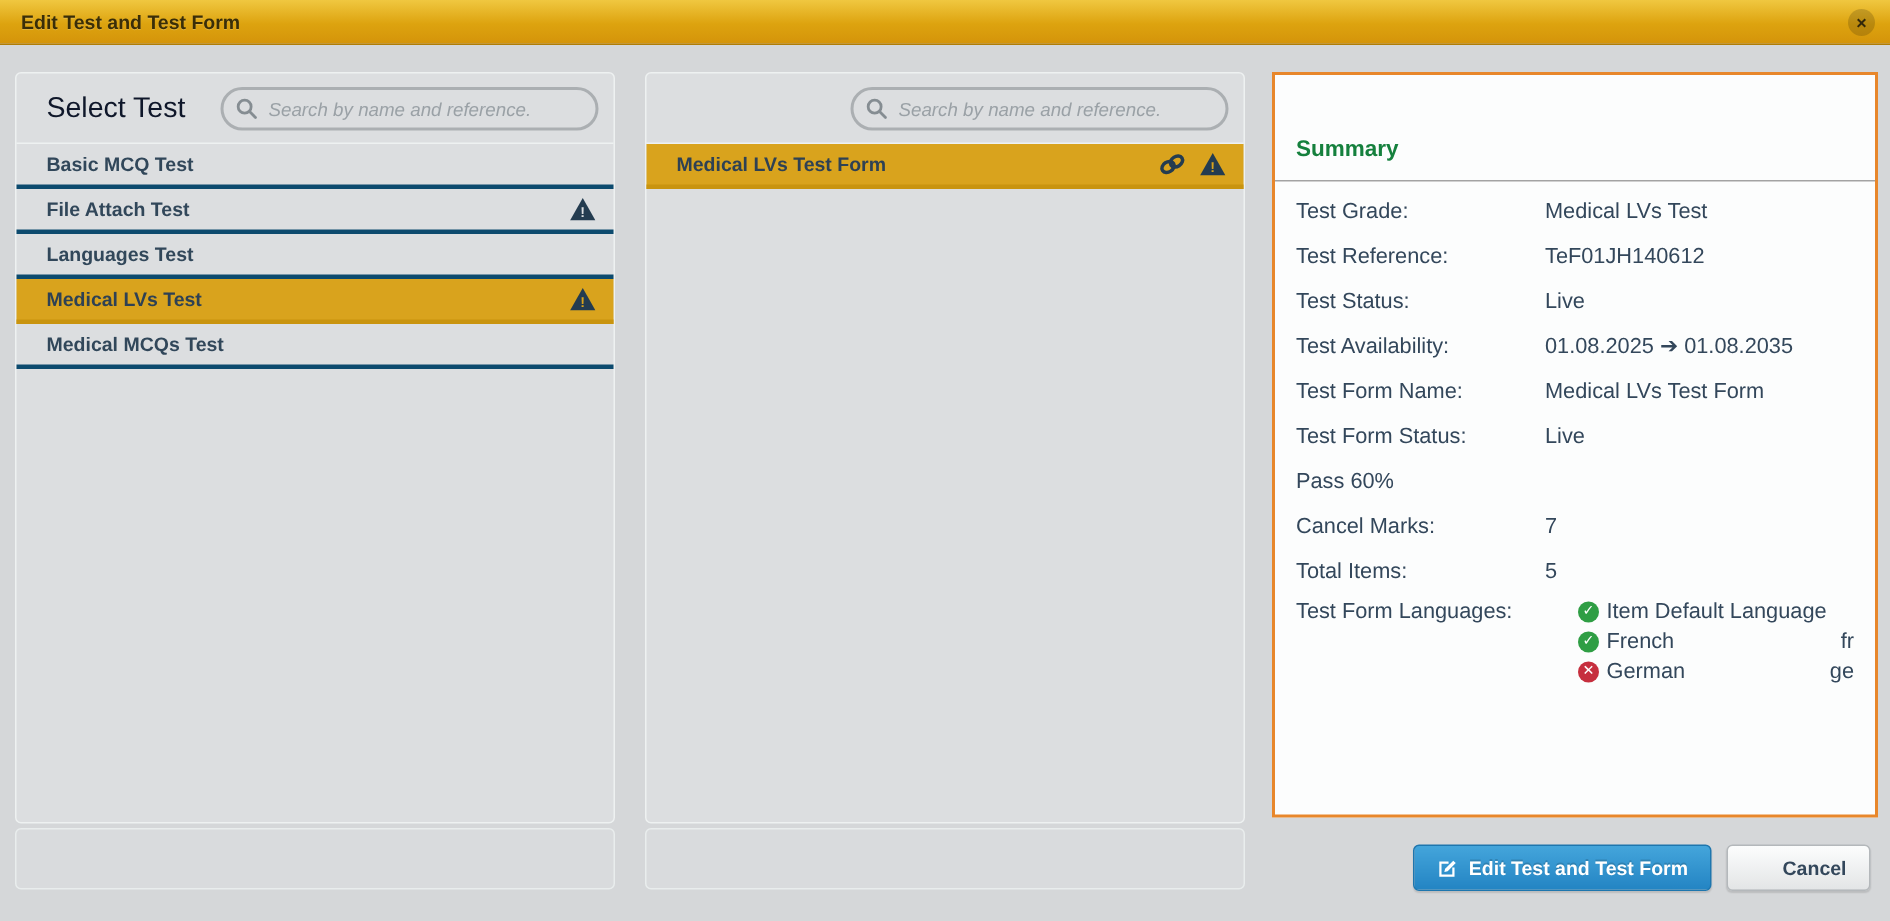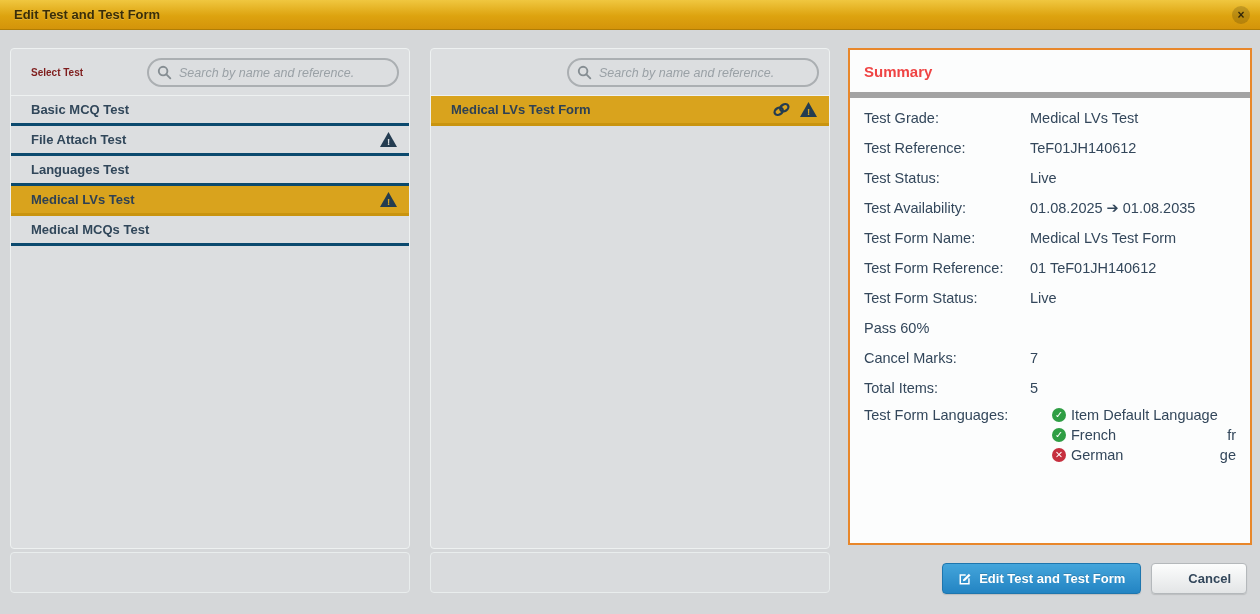--- a/index.html
+++ b/index.html
@@ -37,21 +37,21 @@
     position:absolute; top:552px; width:400px; height:41px;
     background:#d9dbdd; border:1px solid #e9eded; border-radius:4px;
   }
   #panel-test, #footer-test { left:10px; }
   #panel-form, #footer-form { left:430px; }
   .panel-header {
     height:47px; position:relative; border-bottom:1px solid #eef1f1;
   }
   .panel-title {
     position:absolute; left:20px; top:0; line-height:47px;
-    font-size:10px; font-weight:bold; color:#7f1d1d;
+    font-size:19px; font-weight:normal; color:#0f172a;
   }
   .search-pill {
     position:absolute; right:10px; top:9px; width:252px; height:29px;
     border:2px solid #abafb2; border-radius:15px; background:transparent;
     display:flex; align-items:center; padding:0 10px 0 8px;
   }
   .search-icon {
     width:15px; height:15px; flex:0 0 auto; margin-right:7px; color:#858d92;
   }
   .search-input {
@@ -74,22 +74,23 @@
   .row-label { flex:1; white-space:nowrap; overflow:hidden; }
   .row-icons { display:flex; align-items:center; gap:9px; }
   .warning-icon svg, .link-icon svg { display:block; }
   .warning-icon text { fill:var(--row-bg); font-family:inherit; }
   
   .summary {
     position:absolute; left:848px; top:48px; width:404px; height:497px;
     background:#fcfdfd; border:2px solid #e8872b;
   }
   .summary-title {
-    padding:13px 14px 12px; font-size:15px; font-weight:bold; color:#ef4444;
-    border-bottom:6px solid #a3a3a3;
+    padding:13px 14px 12px; font-size:15px; font-weight:bold; color:#15803d;
+    border-bottom:1px solid #a3a3a3;
+    margin-top:28px;
   }
   .summary-rows { padding:5px 14px 0; }
   .s-row { display:flex; line-height:30px; font-size:14.5px; color:#33475b; }
   .s-label { width:166px; flex:0 0 auto; }
   .s-value { flex:1; }
   .s-row.langs { align-items:flex-start; padding-top:2px;gap:22px; }
   .s-row.langs .s-label { line-height:20px; }
   .lang-list { flex:1; }
   .lang-line { display:flex; align-items:center; height:20px; line-height:20px; }
   .status-icon {
@@ -249,24 +250,20 @@
   <div class="s-row">
     <div class="s-label">Test Availability:</div>
     <div class="s-value">01.08.2025 ➔ 01.08.2035</div>
   </div>
 
   <div class="s-row">
     <div class="s-label">Test Form Name:</div>
     <div class="s-value">Medical LVs Test Form</div>
   </div>
 
-  <div class="s-row">
-    <div class="s-label">Test Form Reference:</div>
-    <div class="s-value">01 TeF01JH140612</div>
-  </div>
 
   <div class="s-row">
     <div class="s-label">Test Form Status:</div>
     <div class="s-value">Live</div>
   </div>
 
   <div class="s-row">
     <div class="s-value">Pass 60%</div>
   </div>
 

